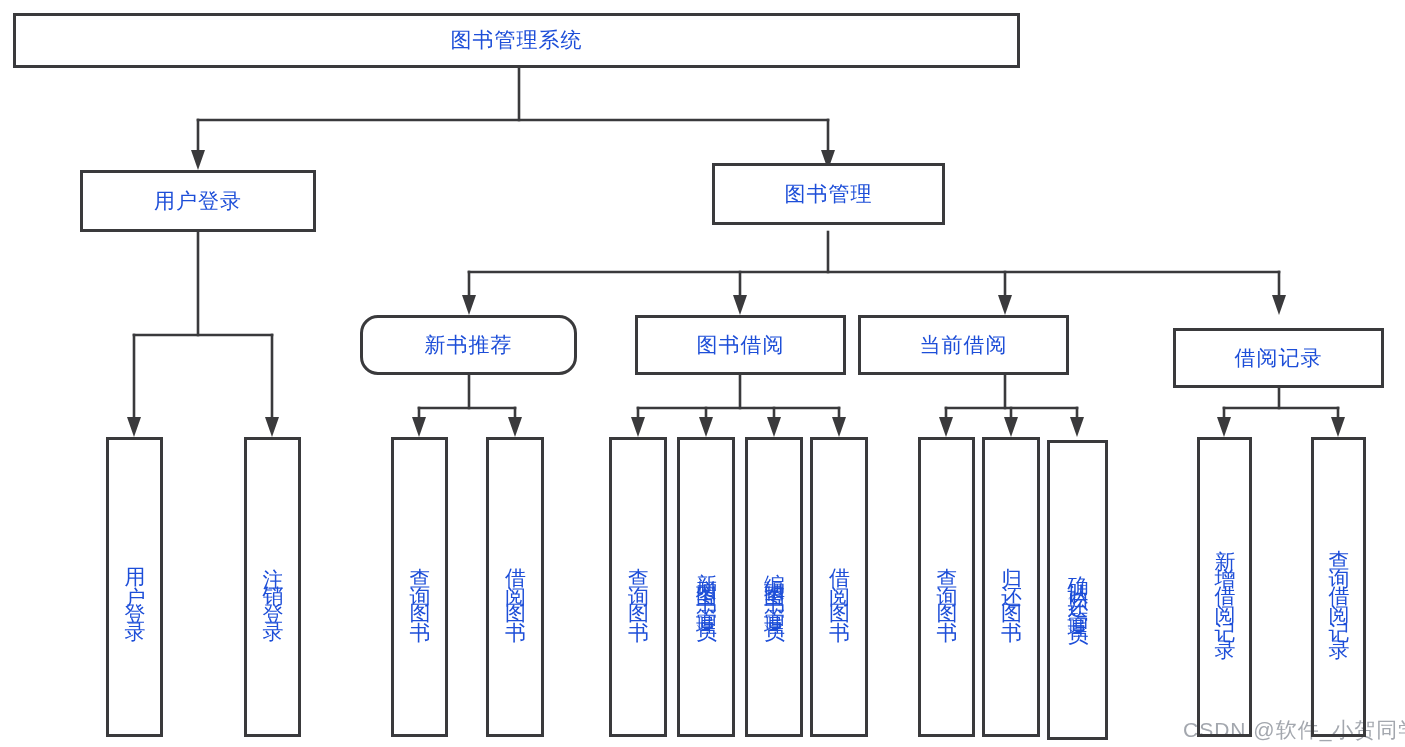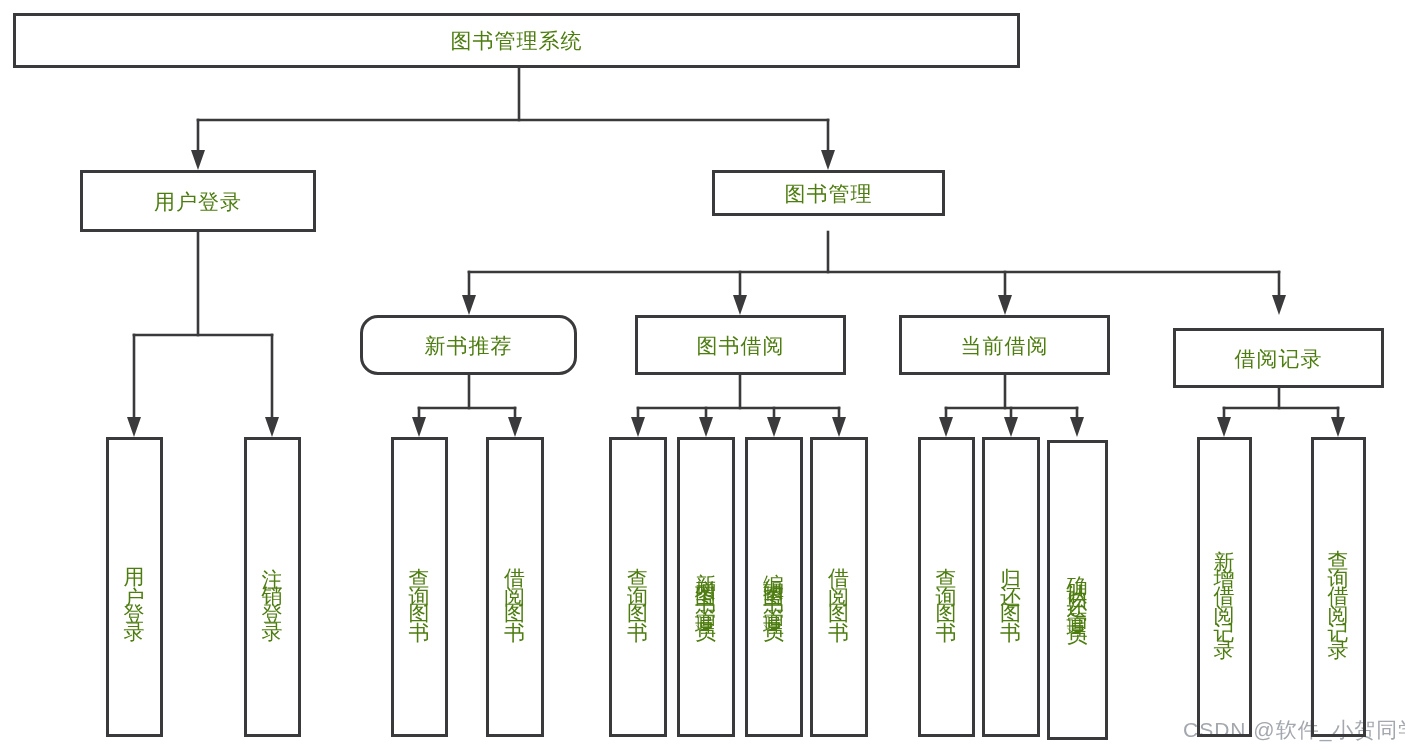--- a/index.html
+++ b/index.html
@@ -3,23 +3,23 @@
 <meta charset="utf-8">
 <style>
   html,body{margin:0;padding:0;background:#ffffff;}
   .stage{
     position:relative;width:1405px;height:747px;background:#ffffff;overflow:hidden;
     font-family:"Liberation Sans","DejaVu Sans",sans-serif;
   }
   #connectors{position:absolute;left:0;top:0;width:1405px;height:747px;z-index:1;}
   .box{
     position:absolute;box-sizing:border-box;background:#ffffff;
-    border:3px solid #3a3a3c;color:#4d7c0f;z-index:2;
+    border:3px solid #3a3a3c;color:#1d4ed8;z-index:2;
     display:flex;align-items:center;justify-content:center;
-    font-size:21px;letter-spacing:1px;line-height:1;
+    font-size:21px;letter-spacing:1px;line-height:1;font-family:Liberation Serif, serif;
   }
   .box.v span{
     writing-mode:vertical-lr;text-orientation:mixed;
     letter-spacing:18px;font-size:21px;
   }
   .box.v.long span{letter-spacing:7px;}
   .watermark{
     position:absolute;left:1183px;top:716px;z-index:3;
     font-size:21px;letter-spacing:1px;white-space:nowrap;
     color:rgba(158,162,170,0.95);mix-blend-mode:darken;
@@ -87,31 +87,31 @@
       </g>
     </svg>
 
   <div class="box h" style="left:13px;top:13px;width:1007px;height:55px;">
     <span>图书管理系统</span>
   </div>
 
   <div class="box h" style="left:80px;top:170px;width:236px;height:62px;">
     <span>用户登录</span>
   </div>
-  <div class="box h" style="left:712px;top:170px;width:233px;height:46px;">
+  <div class="box h" style="left:712px;top:163px;width:233px;height:62px;">
     <span>图书管理</span>
   </div>
 
   <div class="box h" style="left:360px;top:315px;width:217px;height:60px;border-radius:18px;">
     <span>新书推荐</span>
   </div>
   <div class="box h" style="left:635px;top:315px;width:211px;height:60px;justify-content:center;">
     <span>图书借阅</span>
   </div>
-  <div class="box h" style="left:899px;top:315px;width:211px;height:60px;">
+  <div class="box h" style="left:858px;top:315px;width:211px;height:60px;">
     <span>当前借阅</span>
   </div>
   <div class="box h" style="left:1173px;top:328px;width:211px;height:60px;">
     <span>借阅记录</span>
   </div>
 
   <div class="box v" style="left:106px;top:437px;width:57px;height:300px;">
     <span>用户登录</span>
   </div>
   <div class="box v" style="left:244px;top:437px;width:57px;height:300px;">

